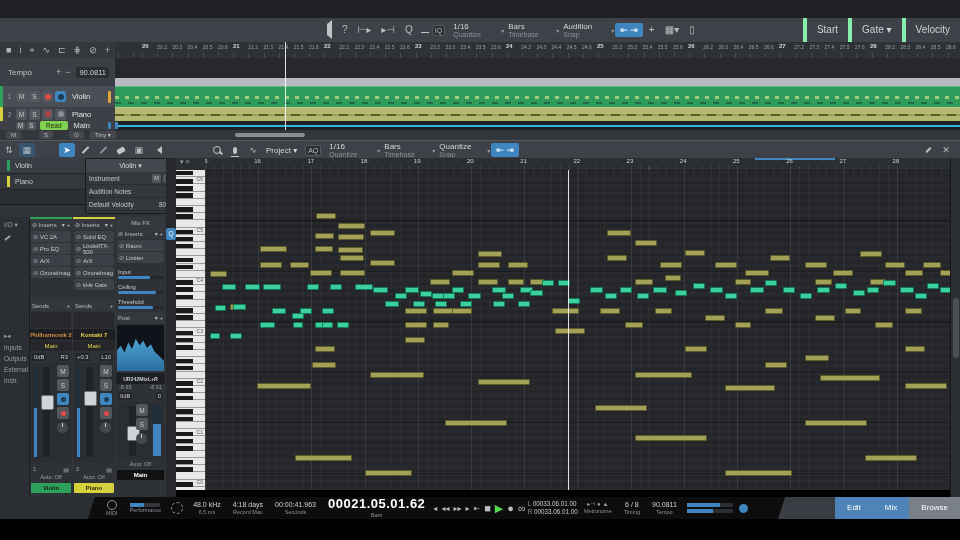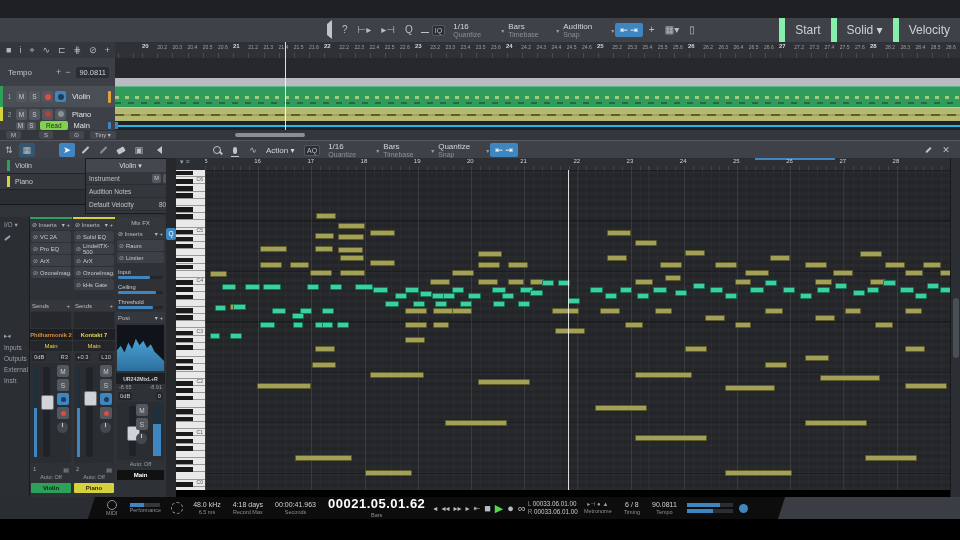--- a/index.html
+++ b/index.html
@@ -9,21 +9,21 @@
   
   .top-strip{left:0;top:0;width:960px;height:18px;background:#1e2023;}
   .top-toolbar{left:0;top:18px;width:960px;height:24px;background:#3e4248;border-bottom:1px solid #17181a;
                display:flex;align-items:center;font-size:8px;}
   .tb-ico{color:#b9bdc2;font-size:10px;margin:0 5px;line-height:22px;}
   .dd{display:flex;flex-direction:column;justify-content:center;height:22px;padding:0 4px;min-width:44px;}
   .dd .v{color:#d2d6da;font-size:8px;}
   .dd .l{color:#8a9096;font-size:7px;}
   .bluebtn{background:#3f85c0;color:#fff;border-radius:2px;padding:2px 5px;font-size:9px;margin:0 1px;}
   .topright{margin-left:auto;display:flex;align-items:center;height:24px;}
-  .navbtn{padding:0 10px;color:#cdd1d6;font-size:12px;line-height:24px;border-left:6px solid #86efac;}
+  .navbtn{padding:0 10px;color:#cdd1d6;font-size:10px;line-height:24px;border-left:4px solid #86efac;}
   .badge{background:#2c2f34;border:1px solid #53575e;border-radius:2px;color:#b9bdc2;font-size:7px;padding:1px 2px;margin:0 4px;}
   
   .row-b{left:0;top:42px;width:960px;height:16px;background:#34373c;}
   .rb-icons{position:absolute;left:2px;top:0;height:16px;display:flex;align-items:center;}
   .rb-icons span{color:#b5b9bd;font-size:9px;margin:0 4px;}
   .arr-ruler{position:absolute;left:115px;top:0;width:845px;height:16px;background:#2e3135;overflow:hidden;
     background-image:repeating-linear-gradient(to right,rgba(255,255,255,.12) 0 1px,transparent 1px 15.2px);
     background-position:27px 11px;background-size:100% 5px;background-repeat:repeat-x;}
   .arr-ruler .maj{position:absolute;top:1px;font-size:6px;color:#d5d9dd;font-weight:bold;}
   .arr-ruler .min{position:absolute;top:2px;font-size:5px;color:#9aa0a6;}
@@ -188,21 +188,21 @@
       <span class="v">Audition</span>
       <span class="l">Snap</span>
       </span>
     <span class="ar" style="color:#9aa0a6;font-size:6px">▾</span>
     <span class="bluebtn">⇤ ⇥</span>
     <span class="tb-ico">+</span>
     <span class="tb-ico">▦▾</span>
     <span class="tb-ico">▯</span>
     <div class="topright" id="nav-buttons">
         <div class="navbtn">Start</div>
-        <div class="navbtn">Solid ▾</div>
+        <div class="navbtn">Gate ▾</div>
         <div class="navbtn">Velocity</div>
       </div>
   </div>
 
   <div class="abs row-b">
     <div class="rb-icons">
       <span>■</span>
       <span>i</span>
       <span>⌖</span>
       <span>∿</span>
@@ -367,21 +367,21 @@
       </span>
     <span style="width:42px"></span>
     <span class="et-ico">
         <span class="cssmag"></span>
       </span>
     <span class="et-ico">
         <span class="cssmic"></span>
       </span>
     <span class="et-ico">∿</span>
     <span class="dd" style="min-width:30px">
-        <span class="v"><span>Action</span> ▾</span>
+        <span class="v"><span>Project</span> ▾</span>
       </span>
     <span class="badge">AQ</span>
     <span class="dd">
       <span class="v">1/16</span>
       <span class="l">Quantize</span>
       </span>
     <span style="color:#9aa0a6;font-size:6px">▾</span>
     <span class="dd">
       <span class="v">Bars</span>
       <span class="l">Timebase</span>
@@ -881,16 +881,21 @@
     </div>
     <div class="outmeters">
       <span class="m">
           <i style="width:72%"></i>
         </span>
       <span class="m">
           <i style="width:58%"></i>
         </span>
     </div>
     <span style="width:9px;height:9px;border-radius:50%;background:#3f85c0;margin-left:2px"></span>
+    <div style="margin-left:auto;display:flex" id="view-buttons">
+        <div class="viewbtn on">Edit</div>
+        <div class="viewbtn on">Mix</div>
+        <div class="viewbtn off">Browse</div>
+      </div>
   </div>
   <div class="abs bottom-black"></div>
 
 </div>
 
 </body></html>

